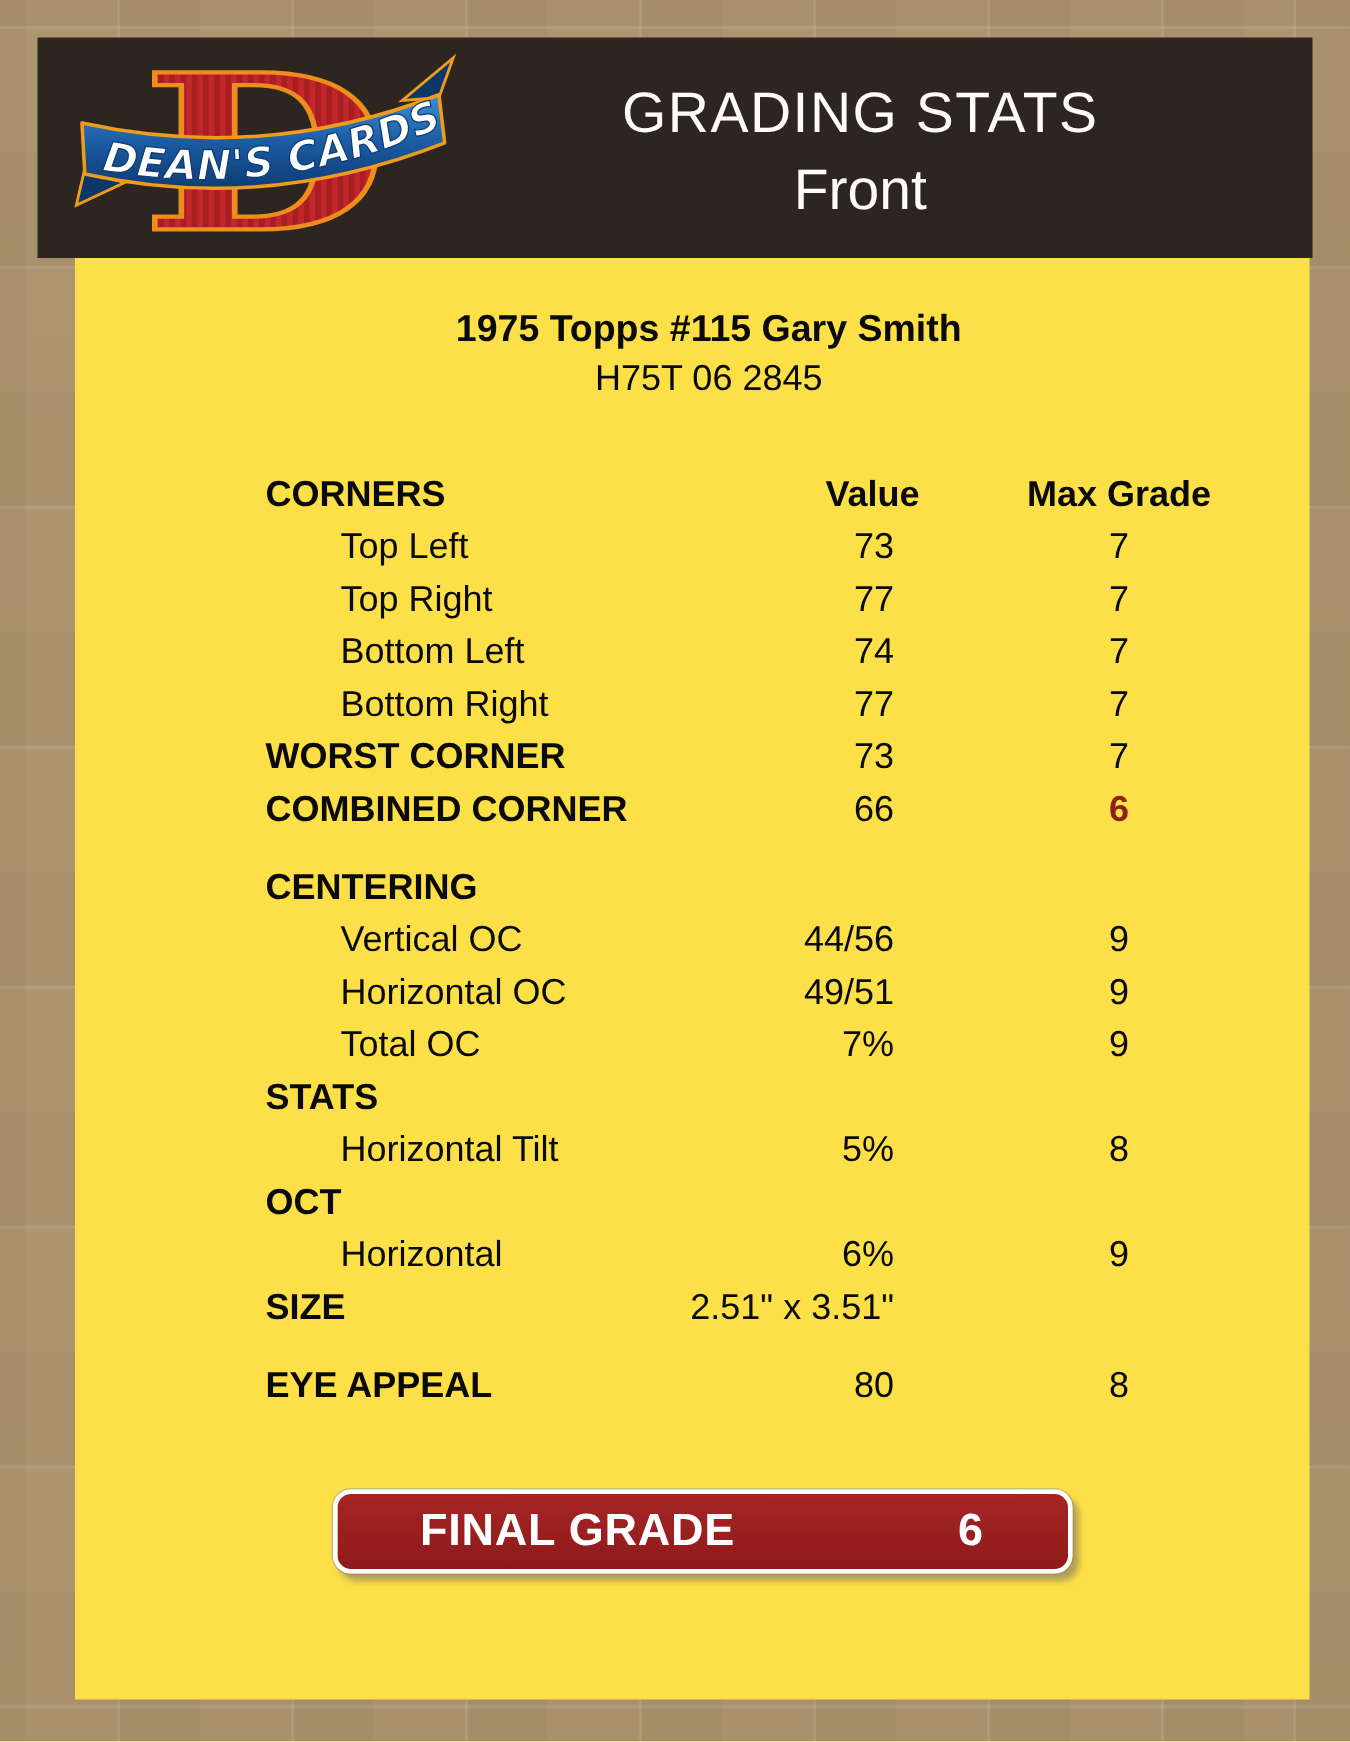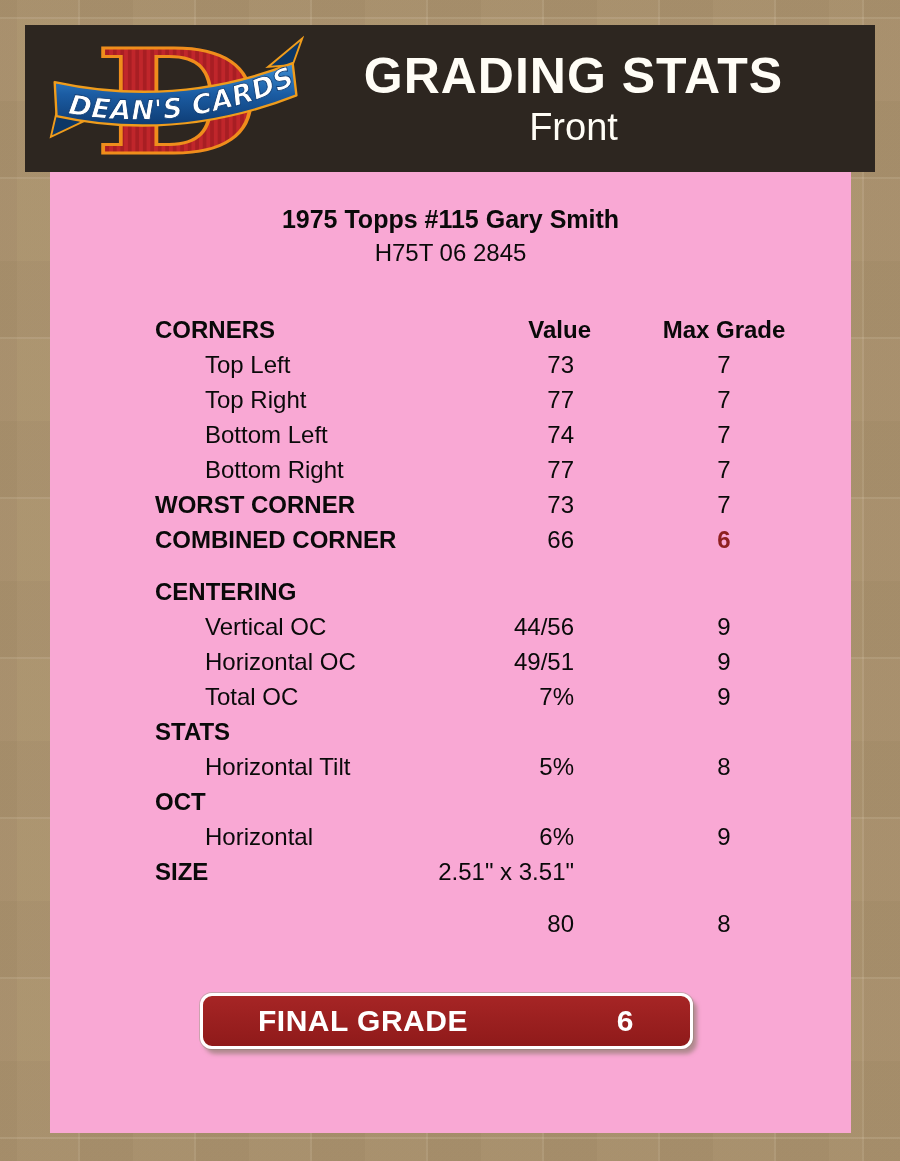--- a/index.html
+++ b/index.html
@@ -12,24 +12,24 @@
       repeating-linear-gradient(0deg, rgba(255,246,226,0.12) 0 2px, rgba(0,0,0,0) 2px 160px),
       repeating-linear-gradient(90deg, rgba(255,246,226,0.12) 0 2px, rgba(0,0,0,0) 2px 116px),
       repeating-linear-gradient(0deg, rgba(104,82,52,0.09) 0 78px, rgba(150,125,92,0.10) 78px 160px),
       repeating-linear-gradient(90deg, rgba(104,82,52,0.08) 0 55px, rgba(168,142,106,0.10) 55px 116px);
     background-position:-38px -22px,-38px -22px,-38px -22px,-38px -22px;
   }
   
   .header{position:absolute;left:25px;top:25px;width:850px;height:147px;background:#2d2620;display:flex;align-items:center;}
   .logo{flex:0 0 auto;margin-left:24px;margin-top:2px;}
   .header-titles{flex:1;text-align:center;color:#fffdf6;padding-right:32px;}
-  .header-main{font-size:50px;line-height:56px;letter-spacing:1px;font-weight:bold;}
+  .header-main{font-size:38px;line-height:56px;letter-spacing:1px;}
   .header-sub{font-size:38px;line-height:46px;}
   
-  .panel{position:absolute;left:50px;top:172px;width:801px;height:961px;background:#f9a8d4;color:#0a0a0a;}
+  .panel{position:absolute;left:50px;top:172px;width:801px;height:961px;background:#fde047;color:#0a0a0a;padding-left:22px;}
   .card-title{margin-top:30px;text-align:center;font-size:25px;font-weight:bold;line-height:34px;}
   .card-id{text-align:center;font-size:24px;line-height:34px;}
   .stats-table{margin-top:42px;}
   .row{position:relative;height:35px;font-size:24px;}
   .row.gap{margin-top:17px;}
   .row span{position:absolute;top:0;line-height:35px;white-space:nowrap;}
   .lbl{left:105px;text-align:right;}
   .row.item .lbl{left:155px;}
   .val{left:250px;width:274px;text-align:right;}
   .grd{left:559px;width:230px;text-align:center;}
@@ -163,20 +163,21 @@
         <span class="lbl">Horizontal</span>
         <span class="val">6%</span>
         <span class="grd">9</span>
       </div>
       <div class="row section">
         <span class="lbl">SIZE</span>
         <span class="val">2.51" x 3.51"</span>
         <span class="grd"></span>
       </div>
       <div class="row section gap">
+        <span class="lbl">EYE APPEAL</span>
         <span class="val">80</span>
         <span class="grd">8</span>
       </div>
     </div>
 
     <div class="final-grade">
       <span class="fg-label">FINAL GRADE</span>
       <span class="fg-value">6</span>
     </div>
   </div>

